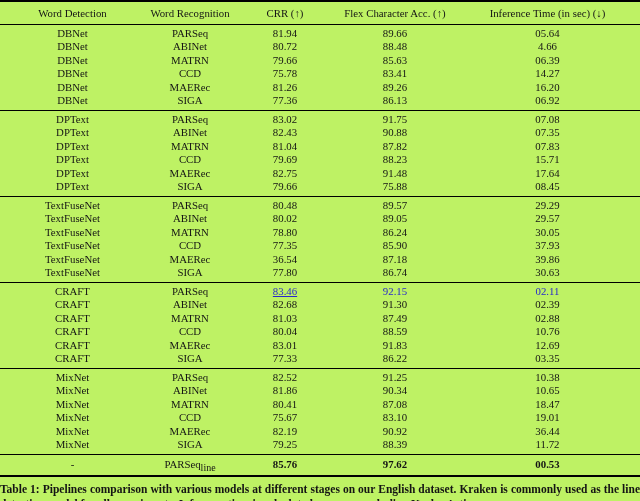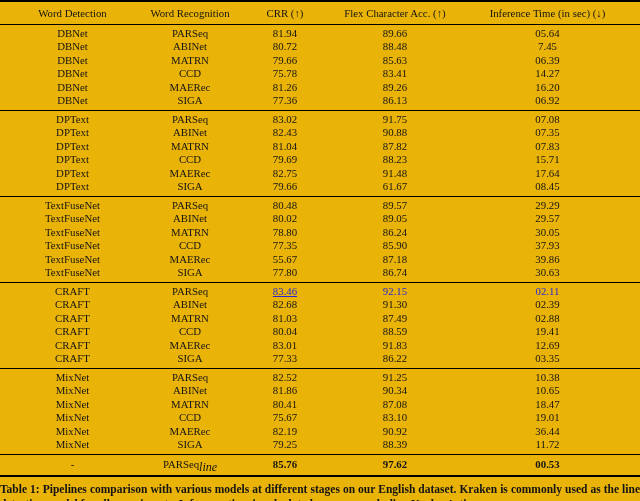--- a/index.html
+++ b/index.html
@@ -2,21 +2,21 @@
 <html><head>
 <meta charset="utf-8">
 <style>
   * { margin: 0; padding: 0; box-sizing: border-box; }
   html, body { background: #ffffff; }
   .page {
     position: relative;
     width: 640px;
     height: 501px;
     overflow: hidden;
-    background: #eab308;
+    background: #bef264;
     color: #141414;
     font-family: "Liberation Serif", "DejaVu Serif", serif;
   }
   table.results {
     width: 640px;
     border-collapse: collapse;
     table-layout: fixed;
   }
   col.c1 { width: 145px; }
   col.c2 { width: 90px; }
@@ -43,21 +43,21 @@
   }
   tbody.group tr:first-child td { border-top: 1.2px solid #000; padding-top: 2px; }
   tbody.group tr:last-child td { padding-bottom: 2px; }
   tbody.final td {
     border-top: 1.5px solid #000;
     border-bottom: 2.2px solid #000;
     padding-top: 3px;
     padding-bottom: 4px;
   }
   tbody.final td.num { font-weight: bold; margin-top: 18px; }
-  tbody.final sub { font-size: 12px; line-height: 0; font-style: italic; }
+  tbody.final sub { font-size: 10px; line-height: 0; }
   .caption {
     width: 640px;
     margin-top: 5px;
     font-weight: bold;
     font-size: 11.5px;
     line-height: 14.5px;
     text-align: justify;
   }
   .caption .it { }
 </style>
@@ -89,21 +89,21 @@
           <td>PARSeq</td>
           <td>81.94</td>
           <td>89.66</td>
           <td>05.64</td>
         </tr>
         <tr>
           <td>DBNet</td>
           <td>ABINet</td>
           <td>80.72</td>
           <td>88.48</td>
-          <td>7.45</td>
+          <td>4.66</td>
         </tr>
         <tr>
           <td>DBNet</td>
           <td>MATRN</td>
           <td>79.66</td>
           <td>85.63</td>
           <td>06.39</td>
         </tr>
         <tr>
           <td>DBNet</td>
@@ -160,21 +160,21 @@
           <td>DPText</td>
           <td>MAERec</td>
           <td>82.75</td>
           <td>91.48</td>
           <td>17.64</td>
         </tr>
         <tr>
           <td>DPText</td>
           <td>SIGA</td>
           <td>79.66</td>
-          <td>61.67</td>
+          <td>75.88</td>
           <td>08.45</td>
         </tr>
       </tbody>
       <tbody class="group">
         <tr>
           <td>TextFuseNet</td>
           <td>PARSeq</td>
           <td>80.48</td>
           <td>89.57</td>
           <td>29.29</td>
@@ -196,21 +196,21 @@
         <tr>
           <td>TextFuseNet</td>
           <td>CCD</td>
           <td>77.35</td>
           <td>85.90</td>
           <td>37.93</td>
         </tr>
         <tr>
           <td>TextFuseNet</td>
           <td>MAERec</td>
-          <td>55.67</td>
+          <td>36.54</td>
           <td>87.18</td>
           <td>39.86</td>
         </tr>
         <tr>
           <td>TextFuseNet</td>
           <td>SIGA</td>
           <td>77.80</td>
           <td>86.74</td>
           <td>30.63</td>
         </tr>
@@ -235,21 +235,21 @@
           <td>MATRN</td>
           <td>81.03</td>
           <td>87.49</td>
           <td>02.88</td>
         </tr>
         <tr>
           <td>CRAFT</td>
           <td>CCD</td>
           <td>80.04</td>
           <td>88.59</td>
-          <td>19.41</td>
+          <td>10.76</td>
         </tr>
         <tr>
           <td>CRAFT</td>
           <td>MAERec</td>
           <td>83.01</td>
           <td>91.83</td>
           <td>12.69</td>
         </tr>
         <tr>
           <td>CRAFT</td>

